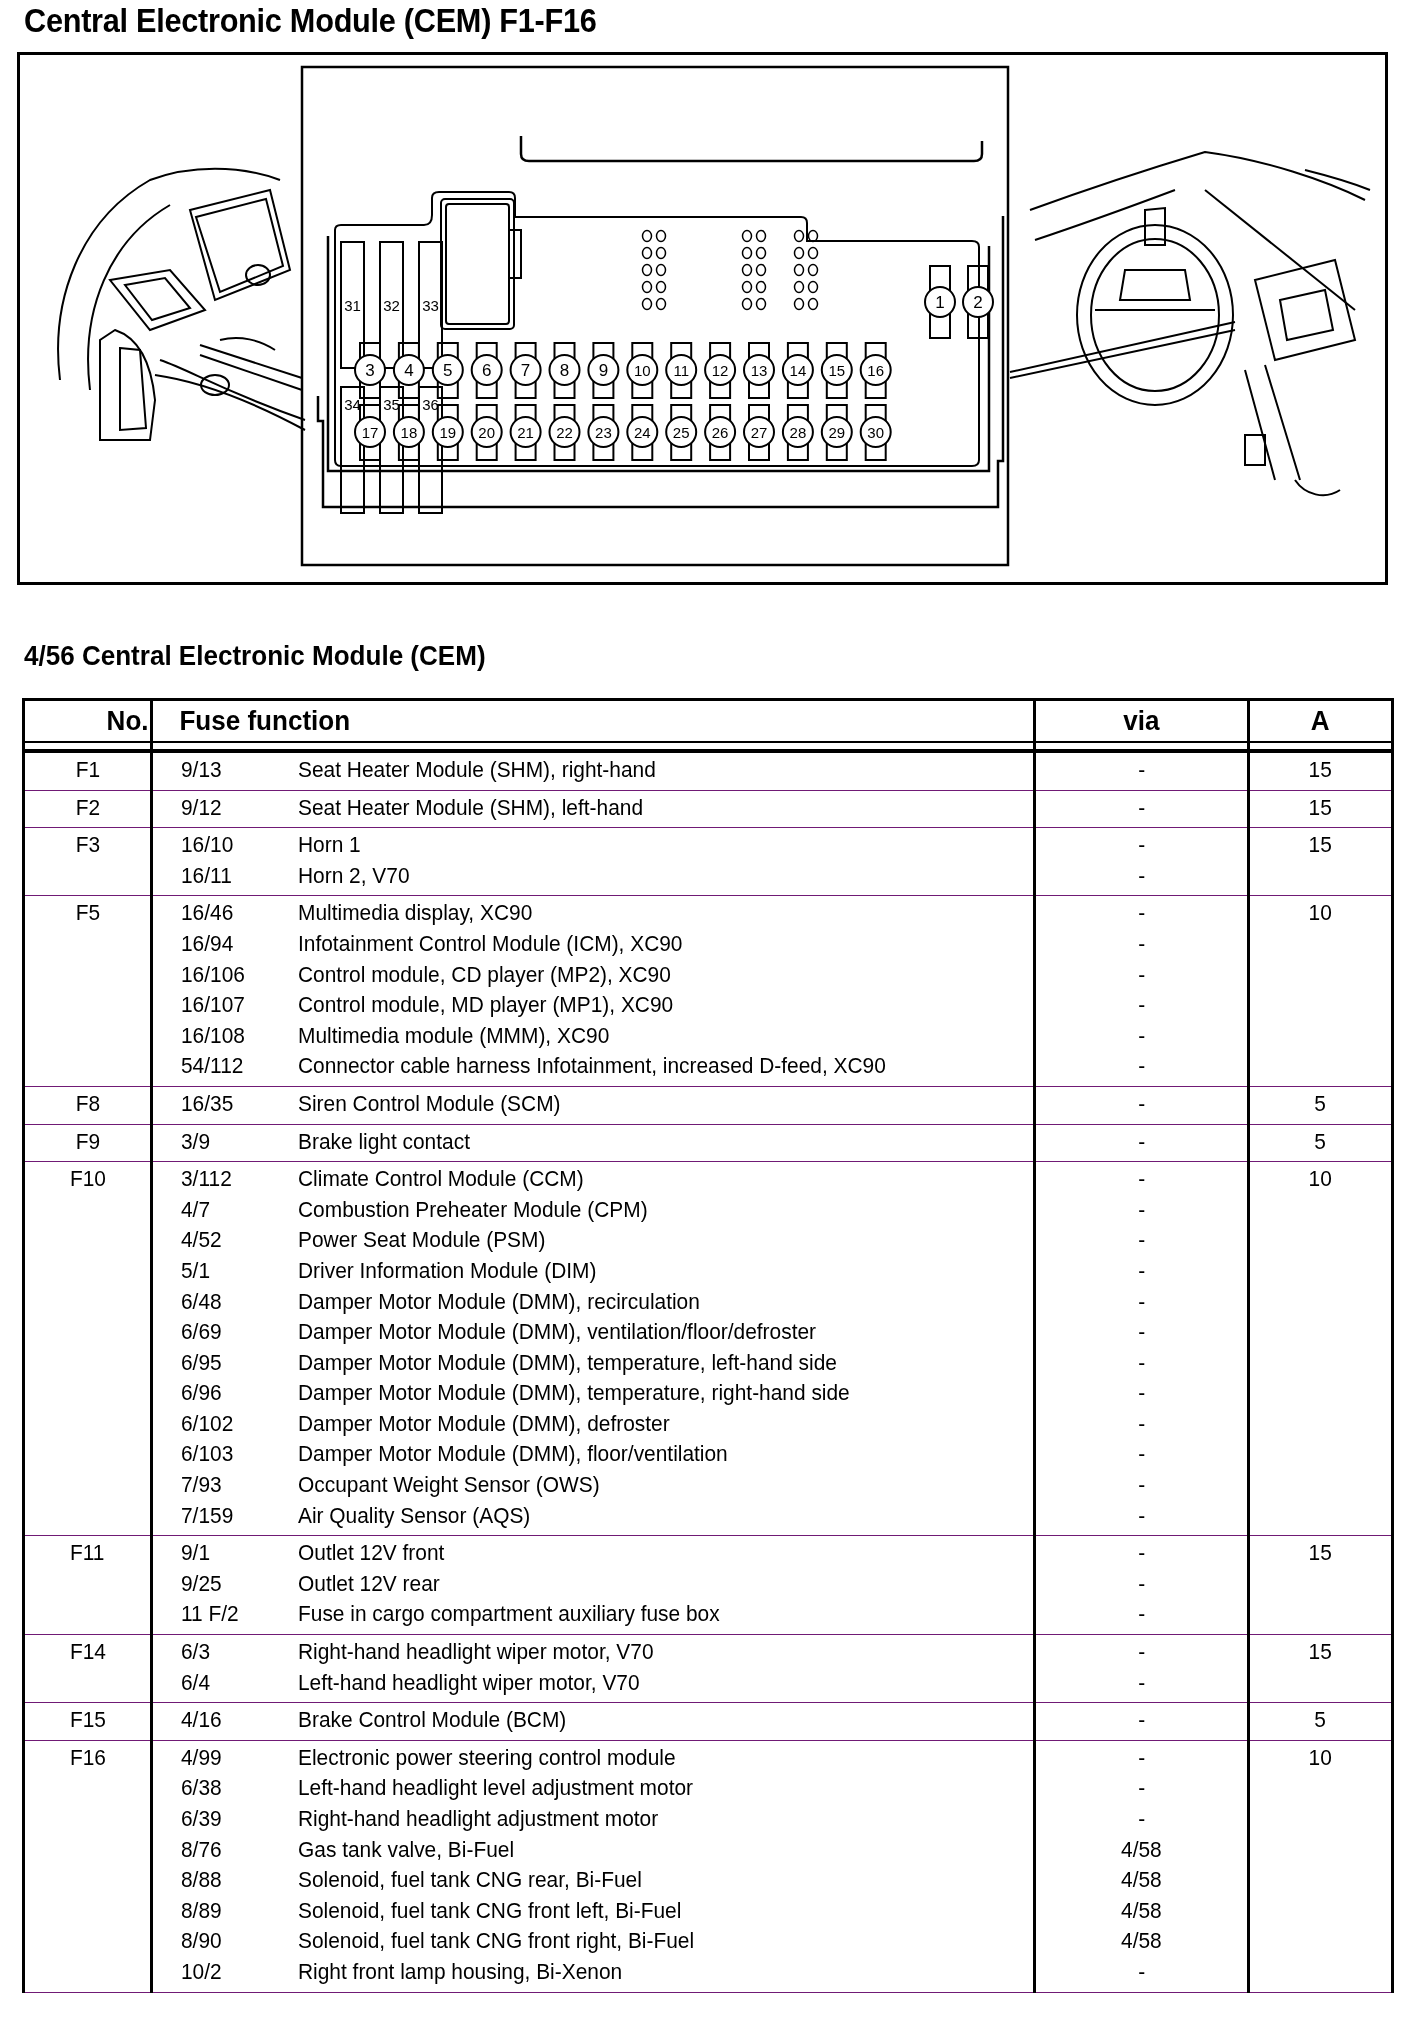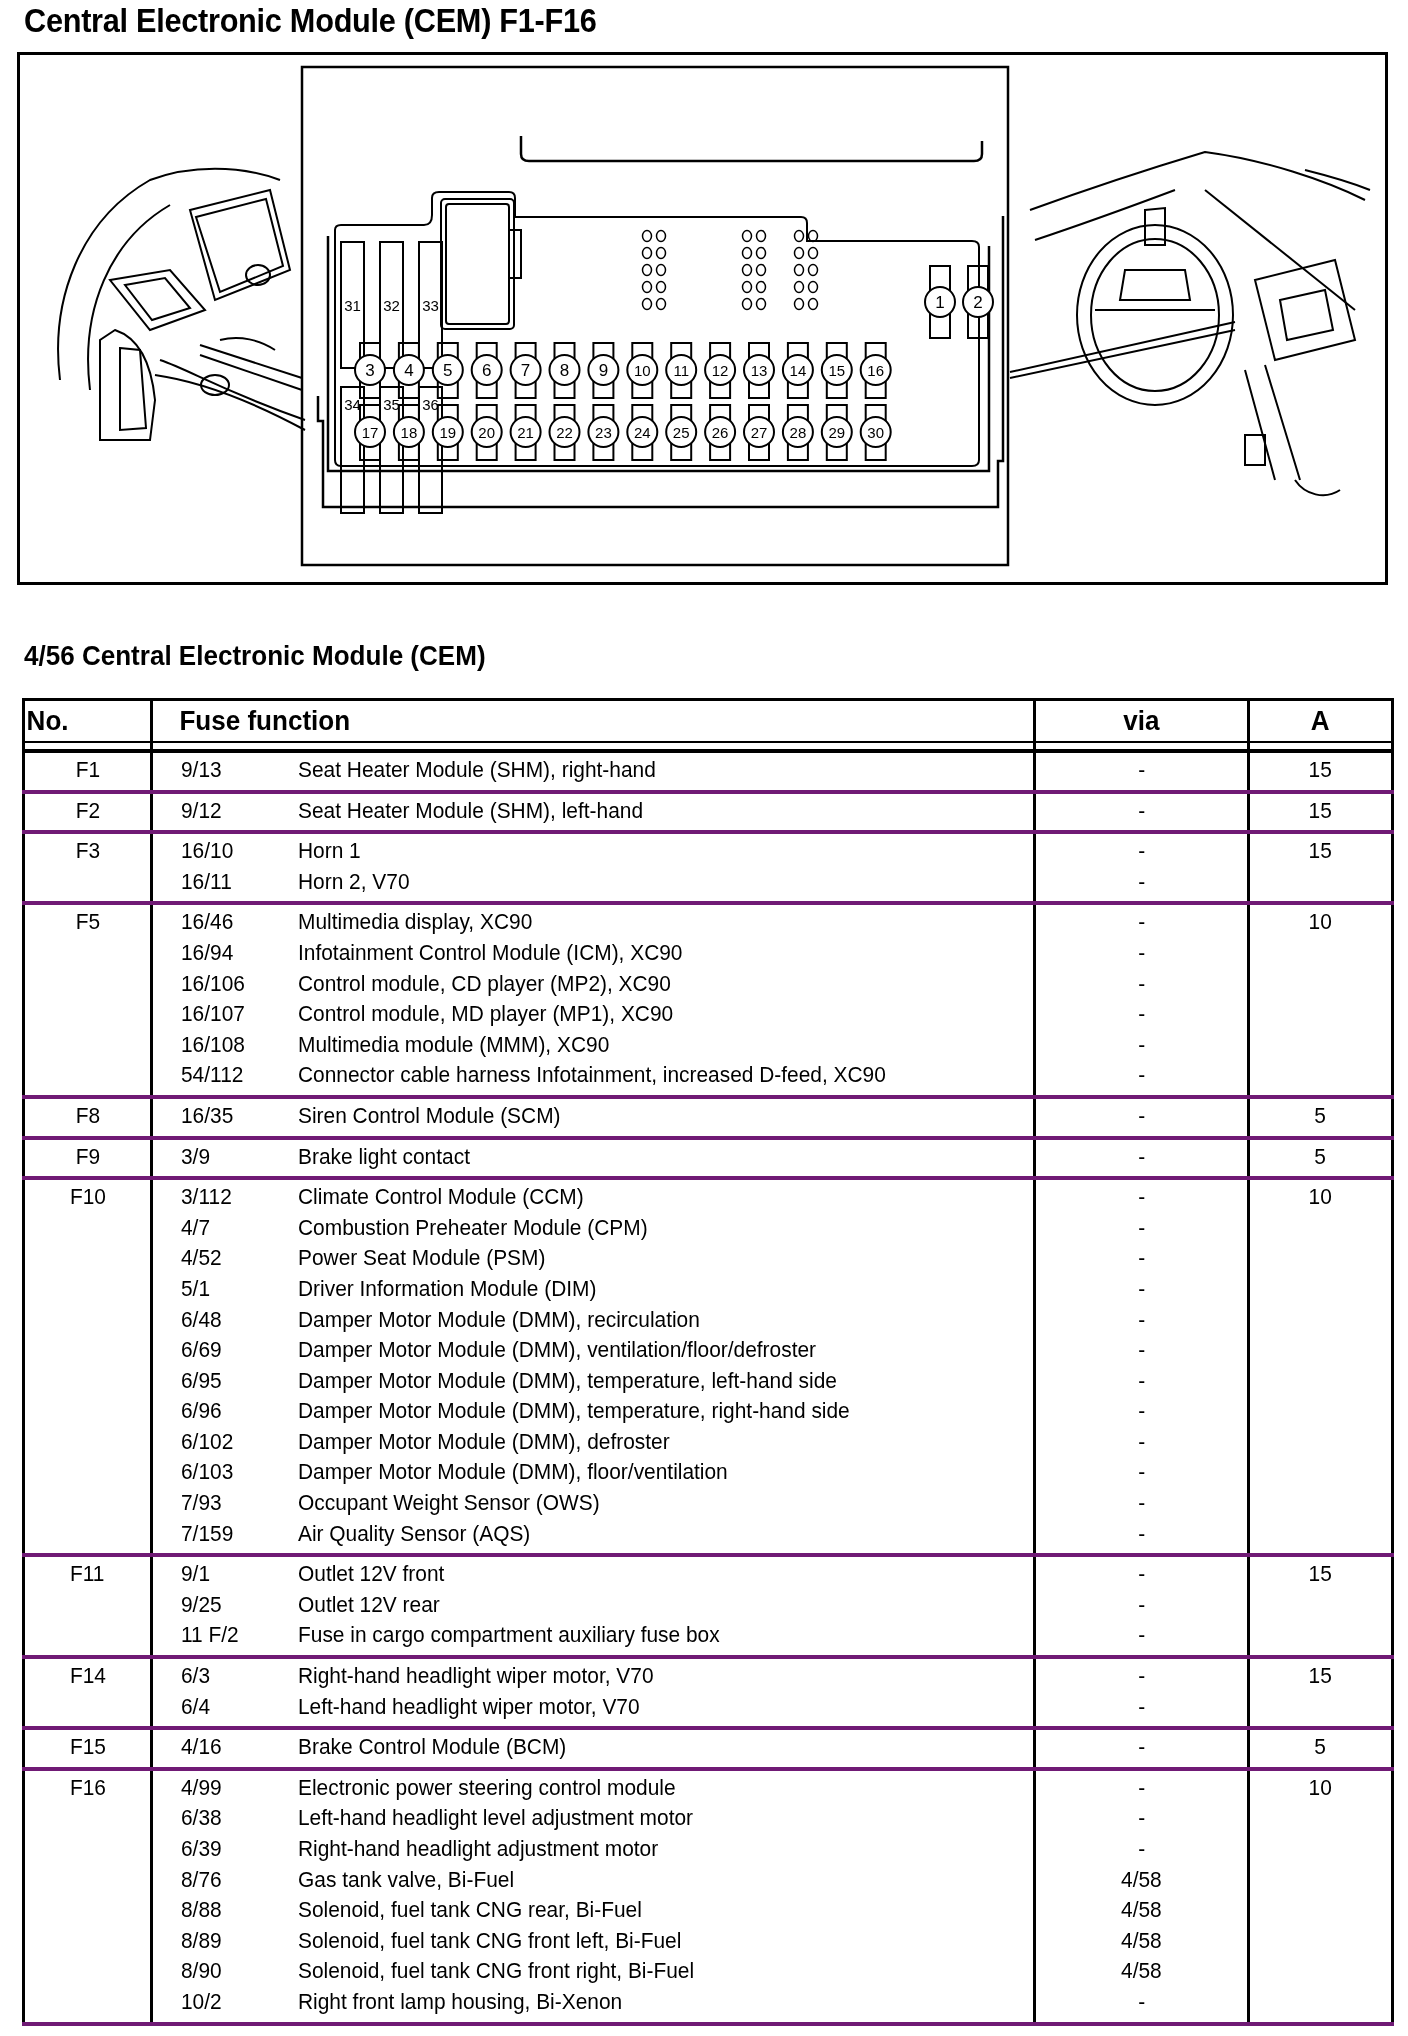--- a/index.html
+++ b/index.html
@@ -2,27 +2,27 @@
 <html><head>
 <meta charset="utf-8">
 <style>
   html, body { margin: 0; padding: 0; background: #ffffff; }
   body { width: 1408px; height: 2036px; position: relative; overflow: hidden; font-family: "Liberation Sans", sans-serif; color: #000; }
   .title { position: absolute; left: 24px; top: 2px; font-size: 33px; font-weight: bold; letter-spacing: -0.3px; transform: scaleX(0.93); transform-origin: left top; white-space: nowrap; }
   .diagram-box { position: absolute; left: 17px; top: 52px; width: 1371px; height: 533px; border: 3px solid #000; box-sizing: border-box; }
   .subtitle { position: absolute; left: 24px; top: 640px; font-size: 28px; font-weight: bold; transform: scaleX(0.93); transform-origin: left top; white-space: nowrap; }
   table.fuses { position: absolute; left: 22px; top: 698px; width: 1369px; border-collapse: collapse; font-size: 22px; table-layout: fixed; }
   table.fuses th { height: 40px; font-size: 28px; font-weight: bold; border: 3px solid #000; border-bottom: none; padding: 0; vertical-align: middle; }
-  table.fuses th.c-no { text-align: left; }
+  table.fuses th.c-no { text-align: right; }
   table.fuses th.c-fn { text-align: left; padding-left: 20px; }
   table.fuses th.c-via, table.fuses th.c-a { text-align: center; margin-left: 9px; }
   table.fuses th span { display: inline-block; transform: scaleX(0.93); }
   tr.spacer td { height: 6px; border-left: 3px solid #000; border-right: 3px solid #000; border-top: 2px solid #000; border-bottom: 4px solid #000; padding: 0; }
   tbody.group td { border-left: 3px solid #000; border-right: 3px solid #000; padding: 0; vertical-align: top; }
-  tbody.group tr:last-child td { border-bottom: 4px solid #701a75; }
+  tbody.group tr:last-child td { border-bottom: 1px solid #701a75; }
   tbody.group tr td { height: 30.6px; line-height: 30.6px; }
   tbody.group tr:first-child td { padding-top: 2px; }
   tbody.group tr:last-child td { padding-bottom: 4px; }
   td.c-no { text-align: center; }
   td.c-fn { white-space: nowrap; }
   td.c-via, td.c-a { text-align: center; }
   .code { display: inline-block; width: 117px; padding-left: 28px; box-sizing: content-box; }
   .desc { display: inline-block; text-decoration: underline; }
   .txt { display: inline-block; transform: scaleX(0.95); transform-origin: left center; }
   td.c-no .txt, td.c-via .txt, td.c-a .txt { transform-origin: center center; }

